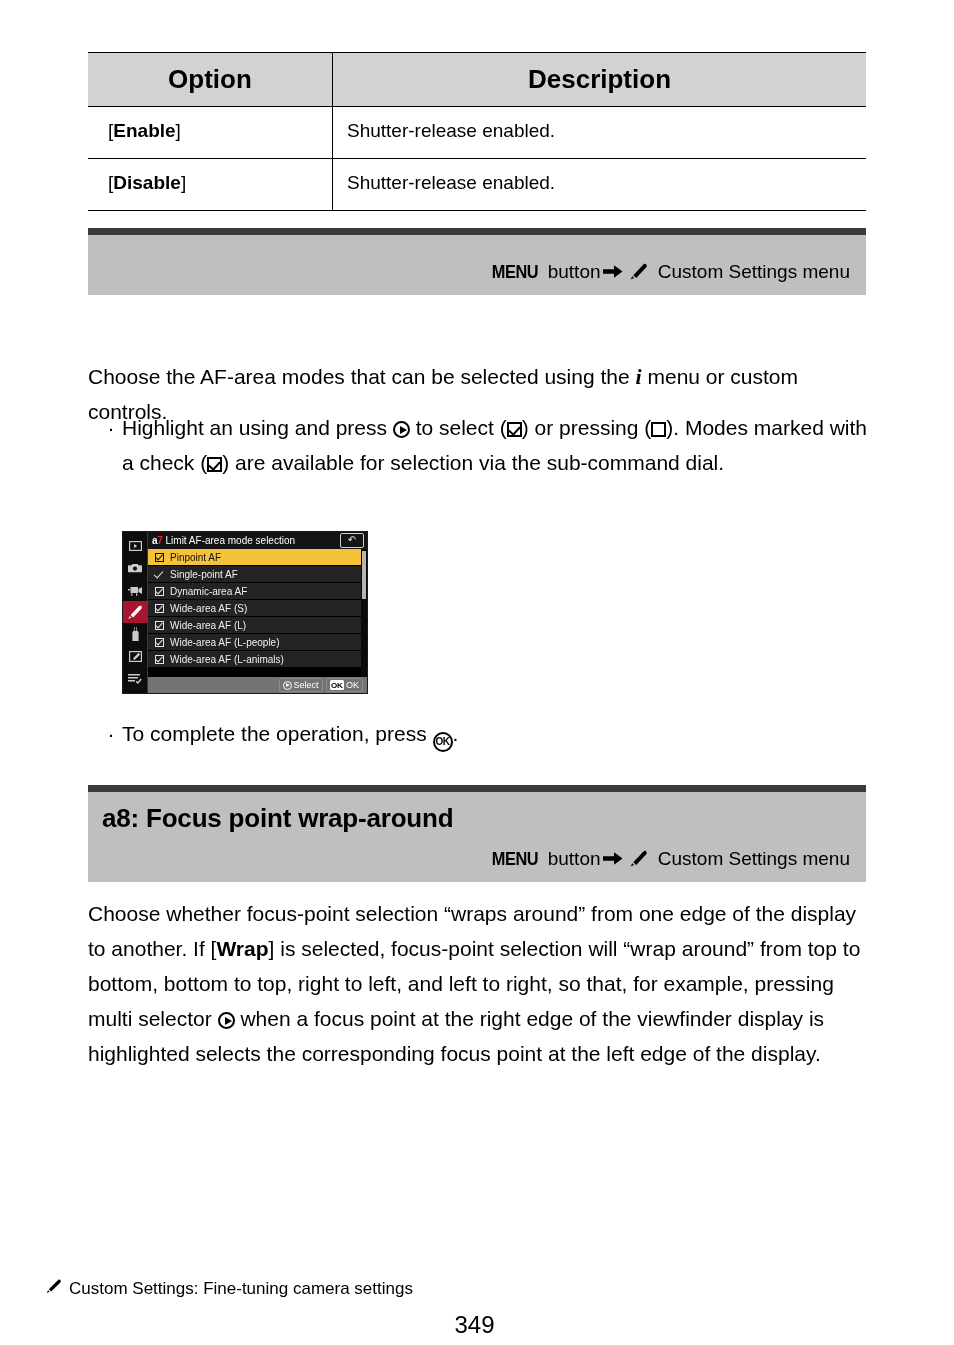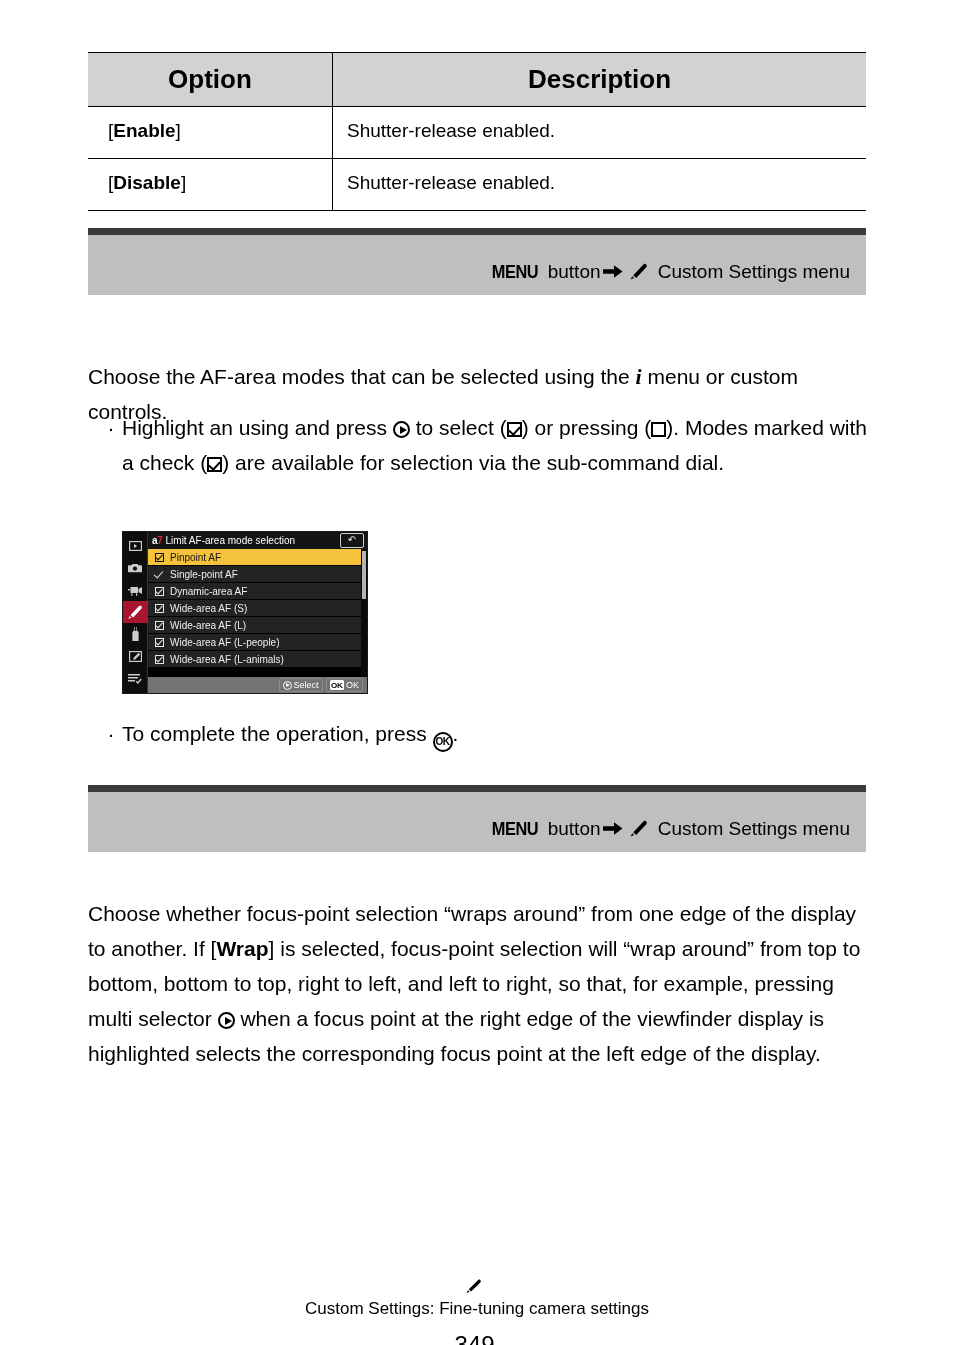--- a/index.html
+++ b/index.html
@@ -376,23 +376,22 @@
 
   
   .footer {
     position: absolute;
     left: 45px;
     top: 1279px;
     width: 864px;
   }
   .footer-line {
     display: flex;
-    align-items: center;
+    align-items: flex-start;
     font-size: 17px;
-    flex-direction: column;
   }
   .footer-pencil { margin-right: 7px; display: inline-block; vertical-align: -2px; }
   .footer-page {
     text-align: center;
     font-size: 24px;
     margin-top: 12px;
     padding-right: 5px;
   }
 </style>
 </head>
@@ -570,20 +569,21 @@
   <div class="bullets" style="top:716px;">
     <div class="bullet-row">
       <div class="bullet-dot">·</div>
       <div class="bullet-body"><span>To complete the operation, press </span><span class="g-ok">OK</span><span>.</span></div>
     </div>
   </div>
 
   <div class="section" style="top:785px;">
     <div class="sec-rule"></div>
     <div class="sec-band">
+      <div class="sec-title">a8: Focus point wrap-around</div>
       <div class="sec-path"><span class="menu-word">MENU</span><span> button</span><span class="arrow-right"><svg width="20" height="15" viewBox="0 0 20 15">
               <path d="M0 5.2h11V1.2L19.5 7.5 11 13.8V9.8H0z" fill="#000"></path>
             </svg></span><span class="pencil-ic"><svg width="19" height="17" viewBox="0 0 19 17">
               <path d="M17 1.2c-.8-.8-2-.6-2.6.2L4.3 12.2l2.9 2.9L17.3 4.2c.7-.8.6-2.2-.3-3z" fill="#000"></path>
               <path d="M3.3 13.3L1.6 16.6l3.5-1.5z" fill="#000"></path>
             </svg></span><span> Custom Settings menu</span></div>
     </div>
   </div>
 
   <div class="body-text" style="top:896px;">

